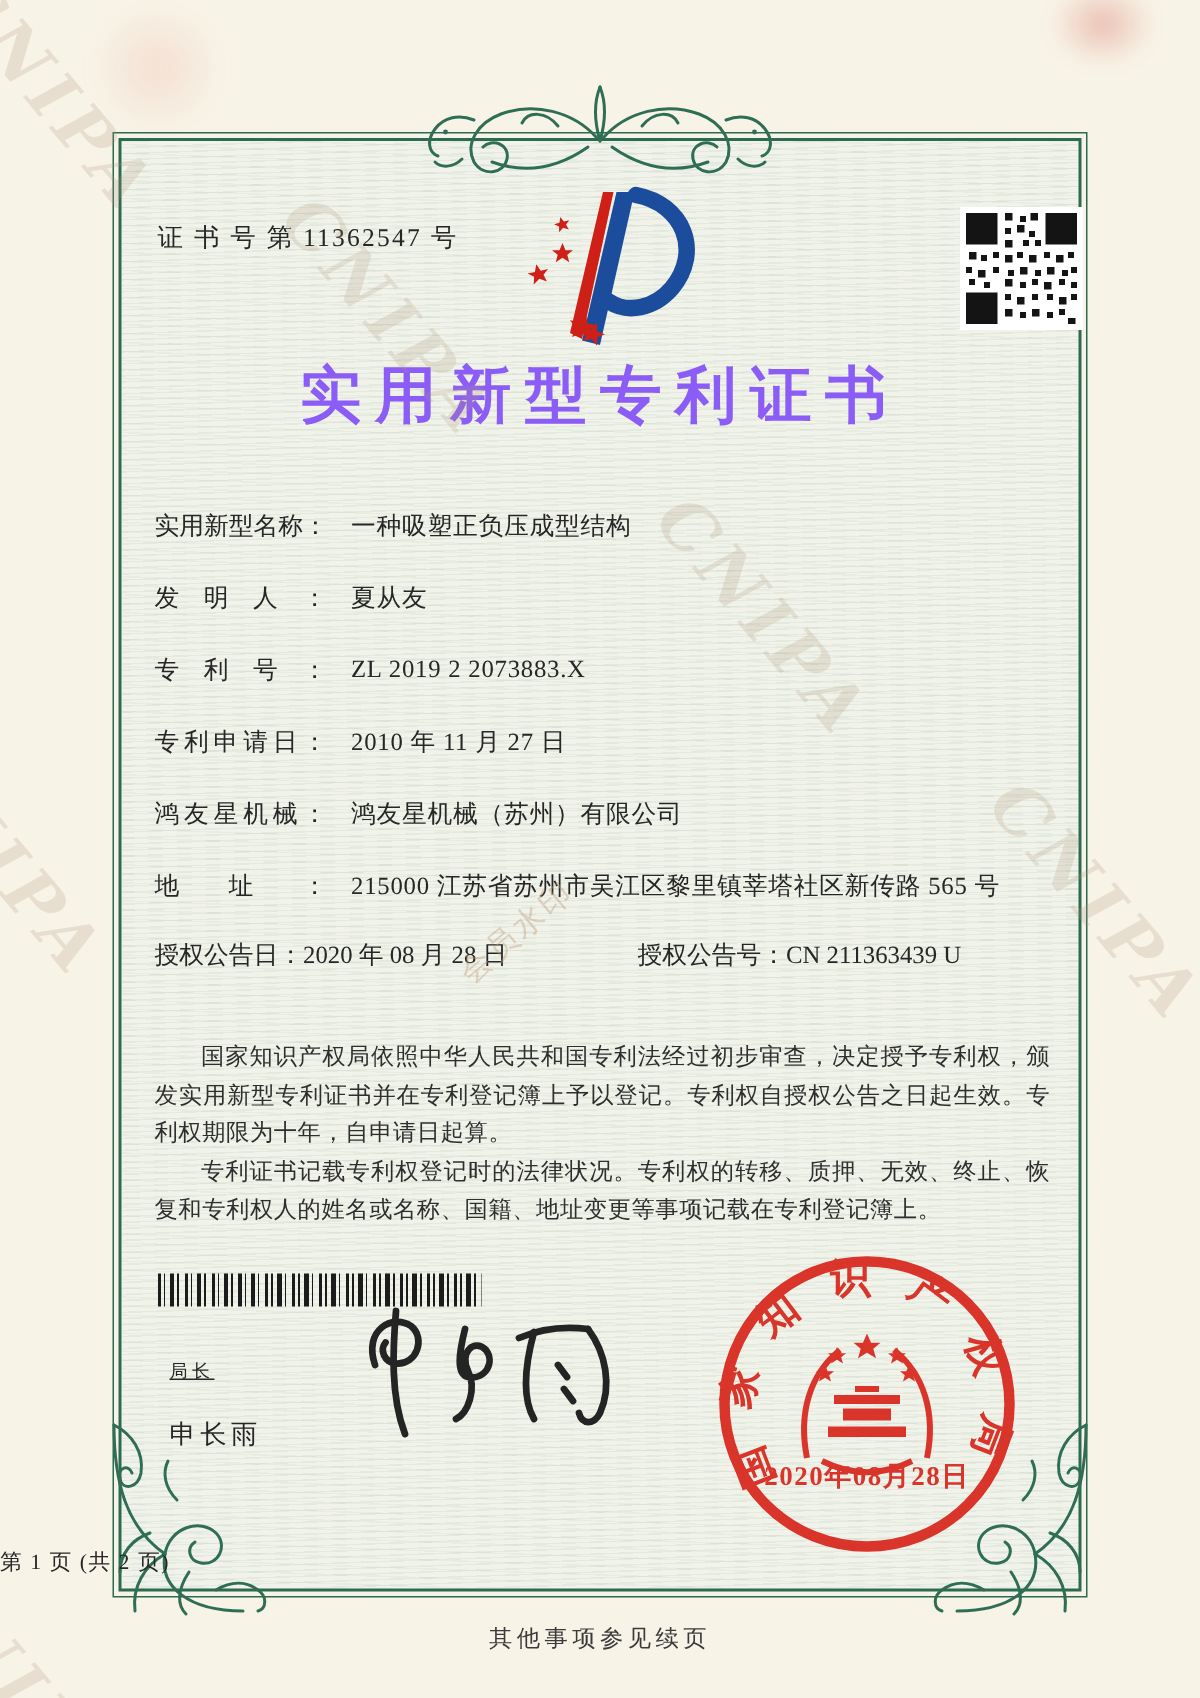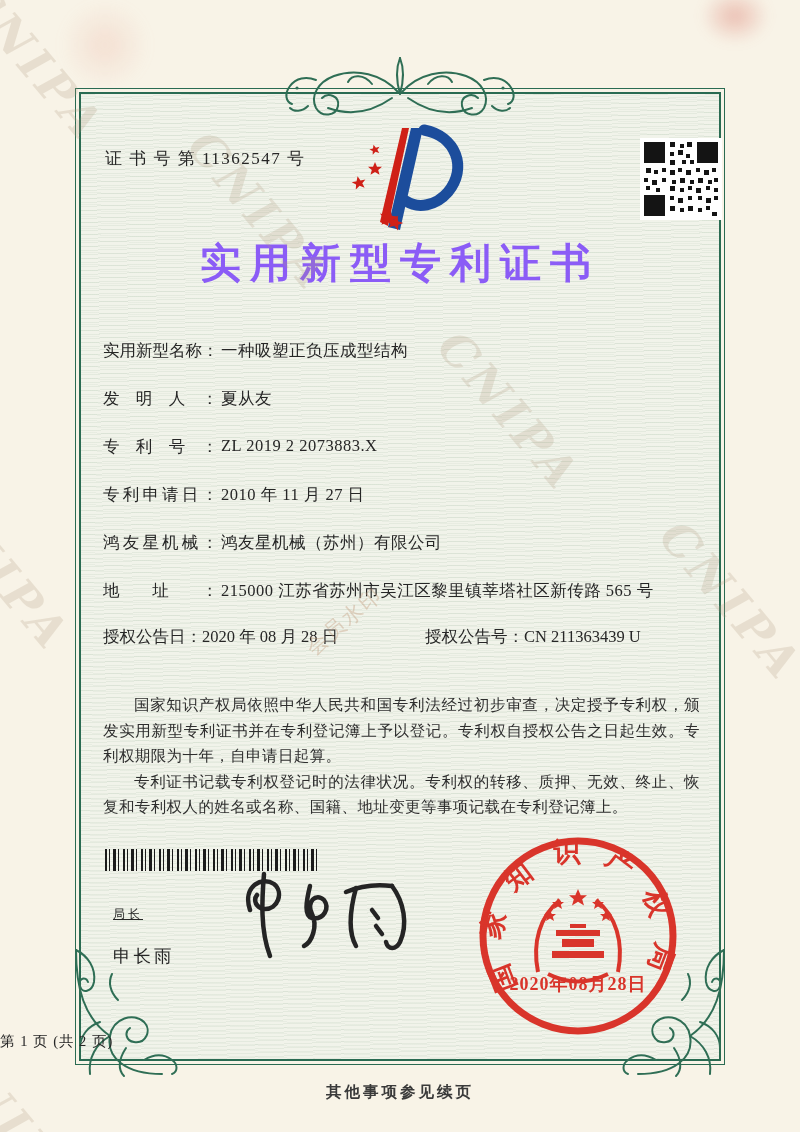--- a/index.html
+++ b/index.html
@@ -27,34 +27,34 @@
   .blob{position:absolute;z-index:0;border-radius:50%;filter:blur(6px);pointer-events:none;}
   
   .content{position:absolute;inset:0;z-index:3;}
   .cert-no{position:absolute;left:105px;top:147px;font-size:17px;letter-spacing:1.5px;}
   .logo{position:absolute;left:338px;top:116px;}
   .qr{position:absolute;left:640px;top:138px;}
   .title{position:absolute;left:0;top:236px;width:100%;text-align:center;
     font-size:41px;font-weight:bold;letter-spacing:9px;color:#8b5cf6;}
   .field-row{position:absolute;left:103px;width:600px;font-size:16.5px;white-space:nowrap;}
   .flabel{display:inline-block;width:115px;text-align:justify;text-align-last:justify;vertical-align:top;font-family:Liberation Mono, monospace;}
-  .fvalue{margin-left:3px;letter-spacing:.5px;}
+  .fvalue{margin-left:16px;letter-spacing:.5px;}
   .grant-no{position:absolute;left:322px;top:0;}
   .paras{position:absolute;left:103px;top:660px;width:597px;font-size:15.5px;line-height:25.5px;
     text-align:justify;letter-spacing:.4px;color:#2e2e2e;margin-top:32px;}
   .paras p{margin:0;text-indent:2em;}
   .barcode{position:absolute;left:105px;top:849px;width:216px;height:22px;
     background:repeating-linear-gradient(90deg,#1b1b1b 0 2px,transparent 2px 4px,#1b1b1b 4px 5px,
       transparent 5px 8px,#1b1b1b 8px 11px,transparent 11px 13px,#1b1b1b 13px 14px,transparent 14px 18px);}
   .director-title{position:absolute;left:113px;top:906px;font-size:12px;letter-spacing:3px;text-decoration:underline;}
   .director-name{position:absolute;left:113px;top:944px;font-size:17.5px;letter-spacing:3px;}
   .signature{position:absolute;left:212px;top:870px;z-index:4;}
   .seal{position:absolute;left:476px;top:834px;z-index:5;opacity:.93;}
   .page-num{position:absolute;left:0;top:1032px;width:100%;text-align:left;font-size:14.5px;letter-spacing:1px;}
-  .footer-note{position:absolute;left:0;top:1082px;width:100%;text-align:center;font-size:15.5px;letter-spacing:3px;color:#3a3a3a;font-weight:bold;}
+  .footer-note{position:absolute;left:0;top:1082px;width:100%;text-align:center;font-size:15.5px;letter-spacing:3px;color:#3a3a3a;}
 </style>
 </head>
 <body>
 
 <div class="blob" style="left:60px;top:0;width:90px;height:90px;background:radial-gradient(rgba(230,150,130,.20),transparent 70%);"></div>
 <div class="blob" style="left:330px;top:180px;width:120px;height:90px;background:radial-gradient(rgba(225,130,110,.16),transparent 70%);"></div>
 <div class="blob" style="left:700px;top:-12px;width:70px;height:56px;background:radial-gradient(rgba(205,70,55,.30),transparent 70%);"></div>
 
 <div class="frame">
   <div class="frame-inner"></div>

